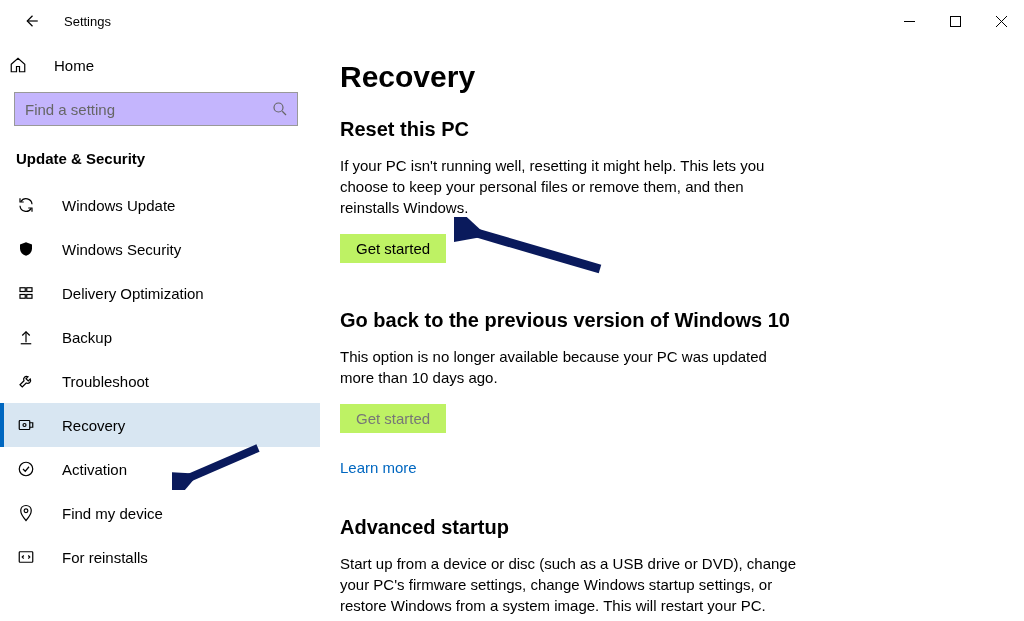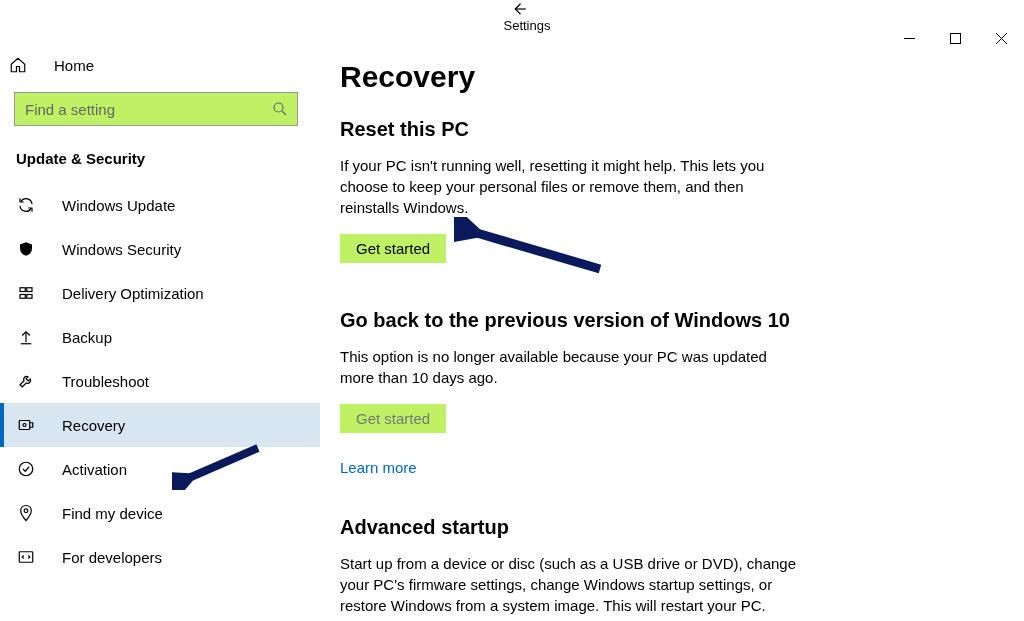--- a/index.html
+++ b/index.html
@@ -5,21 +5,20 @@
   * { box-sizing: border-box; margin: 0; padding: 0; }
   html, body {
     width: 1024px; height: 621px; overflow: hidden;
     font-family: "Segoe UI", sans-serif;
     background: #fff; color: #000;
     font-size: 15px;
   }
   .titlebar {
     height: 42px; display: flex; align-items: center;
     padding-left: 14px;
-    flex-direction: column;
   }
   .back-btn {
     width: 34px; height: 34px; display:flex; align-items:center; justify-content:center;
     cursor:pointer;
   }
   .back-btn svg { width:18px; height:18px; }
   .titlebar-label {
     font-size: 13px; margin-left: 16px;
   }
   .win-controls {
@@ -44,21 +43,21 @@
     display:flex; align-items:center; height:42px;
     padding-left:8px; cursor:pointer; gap:26px;
   }
   .icon-slot { width:20px; display:flex; align-items:center; justify-content:center; }
   .icon-slot svg { width:18px; height:18px; }
   .home-label, .nav-label { font-size:15px; }
   .search-wrap { padding: 6px 14px 6px 14px; }
   .search-box {
     width: 284px; height:34px; border:1px solid #999;
     display:flex; align-items:center; padding: 0 8px 0 10px;
-    background:#bef264;
+    background:#c4b5fd;
   }
   .search-input {
     flex:1; border:none; outline:none; font-size:15px;
     color:#666; background:transparent;
   }
   .search-input::placeholder { color:#666; }
   .section-title {
     font-weight:600; font-size:15px; padding: 18px 16px 6px 16px;
   }
   .nav-list { padding-top:10px; }
@@ -242,21 +241,21 @@
       </div>
 
       <div class="nav-item">
         <span class="icon-slot">
           <svg viewBox="0 0 24 24" fill="none" stroke="#000" stroke-width="1.6">
               <rect x="3" y="5" width="18" height="14" rx="1"></rect>
               <polyline points="9 10 7 12 9 14"></polyline>
               <polyline points="15 10 17 12 15 14"></polyline>
             </svg>
         </span>
-        <span class="nav-label">For developers</span>
+        <span class="nav-label">For reinstalls</span>
       </div>
 
     </div>
 
     <div class="arrow" style="left:172px; top:402px;">
       <svg width="90" height="46" viewBox="0 0 90 46">
         <defs>
             <marker id="ah1" markerWidth="8" markerHeight="8" refX="2" refY="4" orient="auto">
               <path d="M8 0 L0 4 L8 8 Z" fill="#0a1a5c"></path>
             </marker>

